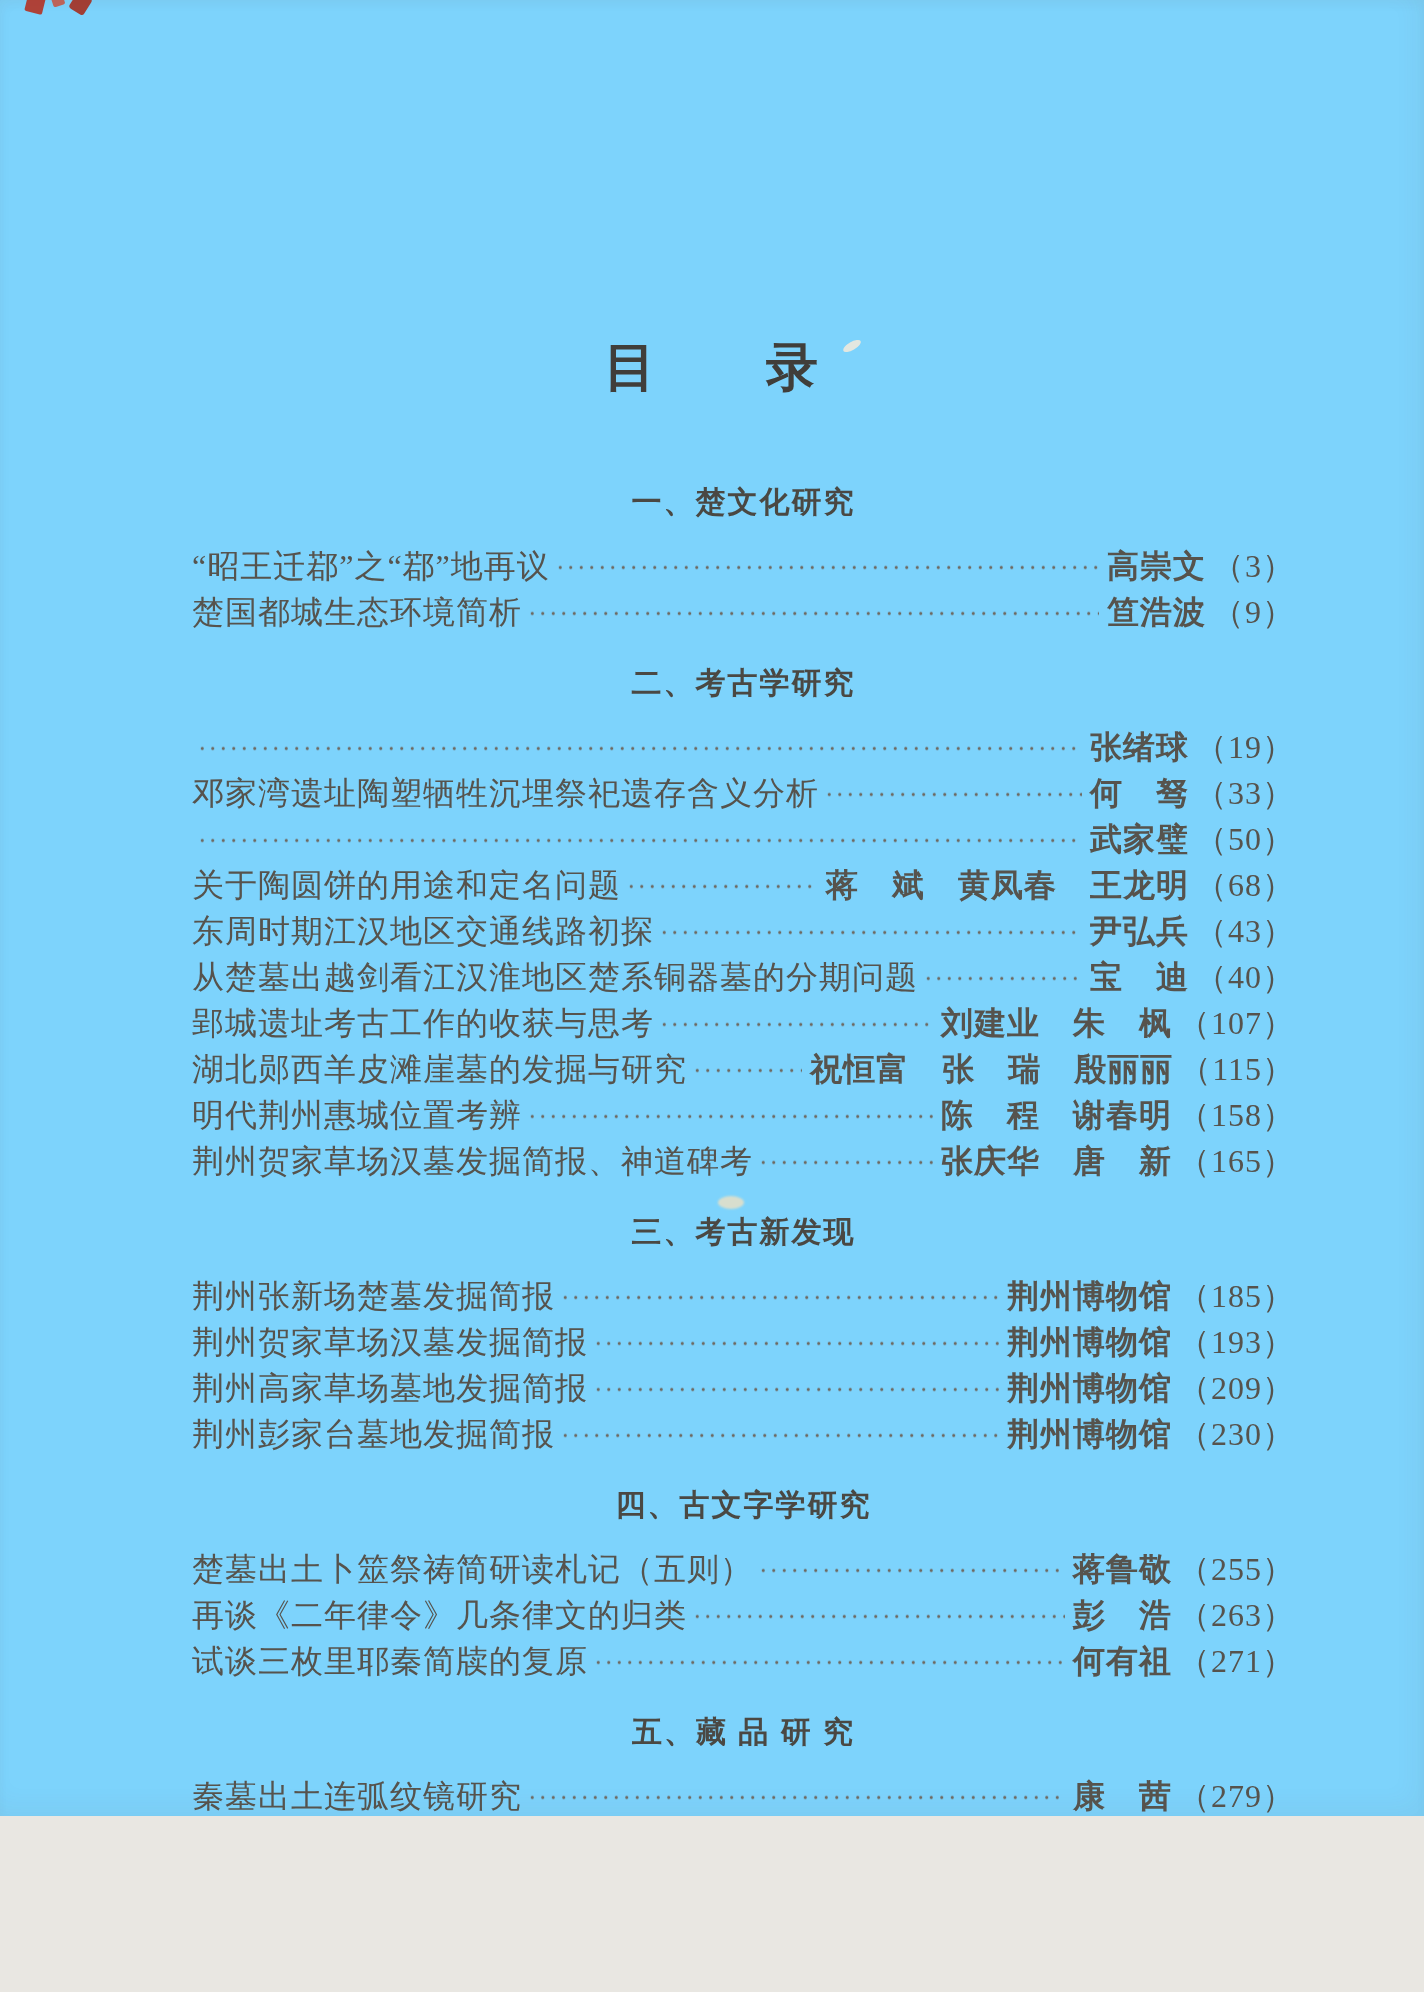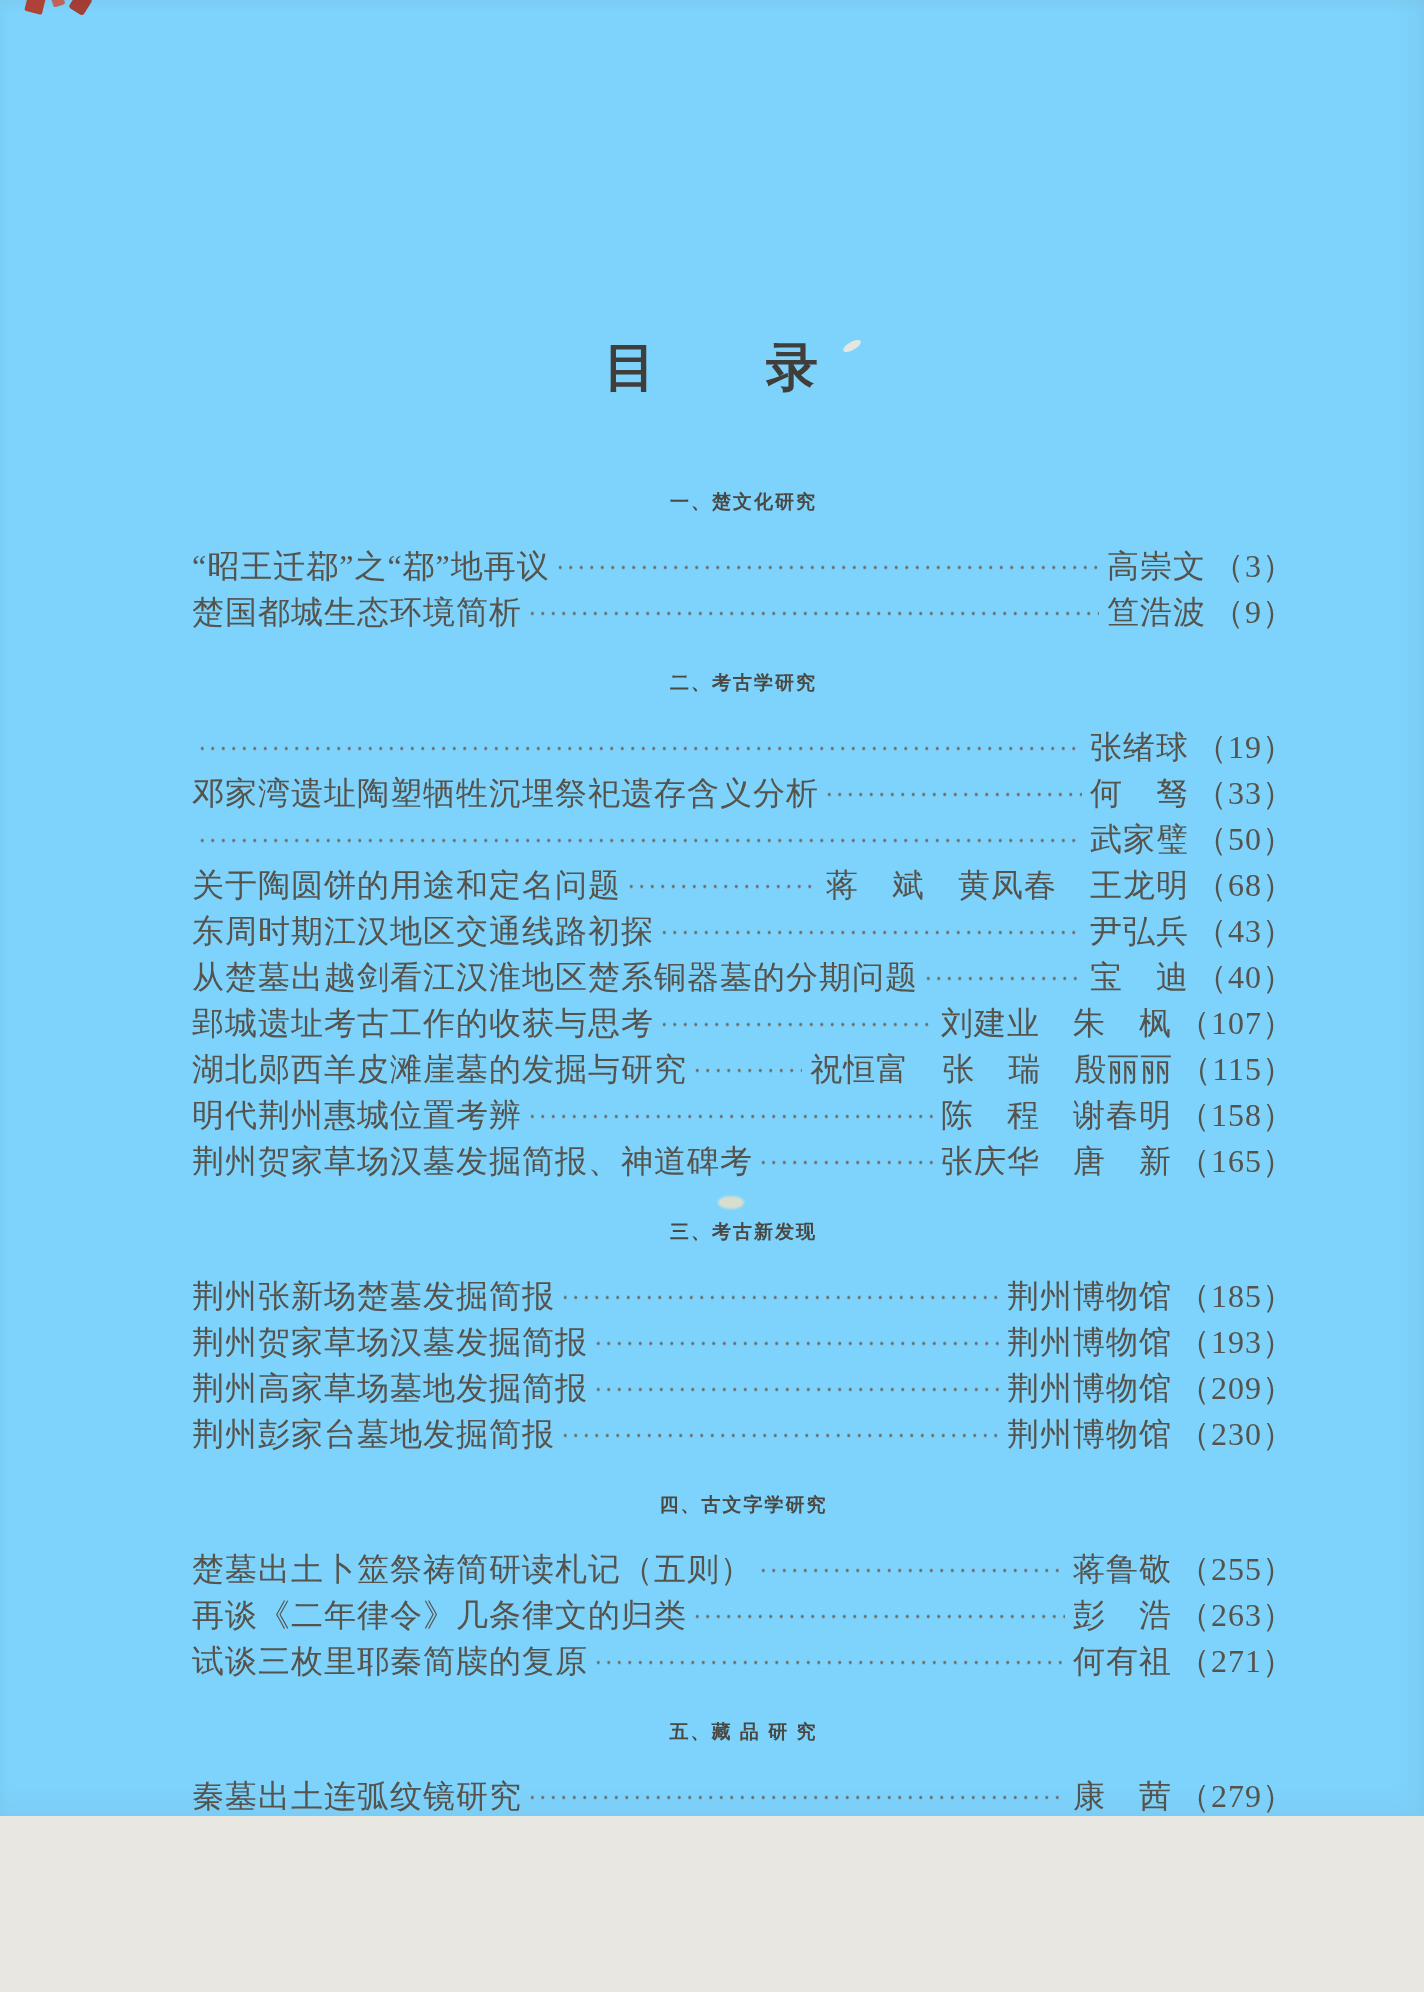--- a/index.html
+++ b/index.html
@@ -37,21 +37,21 @@
   }
   .toc-body {
     width: 1103px;
     margin: 0 0 0 192px;
   }
   .section-header {
     margin-top: 26px;
     text-align: center;
     font-family: "Liberation Sans", "DejaVu Sans", sans-serif;
     font-weight: 700;
-    font-size: 19px;
+    font-size: 30px;
     line-height: 42px;
     color: #4a4843;
     letter-spacing: 2px;
   }
   .section-header.first { margin-top: 87px; }
   .entry-list { margin-top: 21px; }
   .entry {
     display: flex;
     align-items: center;
     height: 46px;
@@ -63,21 +63,21 @@
   .leader {
     flex: 1 1 auto;
     align-self: stretch;
     min-width: 18px;
     margin: 0 8px 0 5px;
     background-image: radial-gradient(circle, #6e6a62 1.2px, transparent 1.8px);
     background-size: 10.5px 10.5px;
     background-repeat: repeat-x;
     background-position: left center;
   }
-  .entry-authors { flex: 0 0 auto; letter-spacing: 1px; }
+  .entry-authors { flex: 0 0 auto; letter-spacing: 1px; font-weight: bold; }
   .entry-page { flex: 0 0 auto; margin-left: 6px; letter-spacing: 1px; }
 </style>
 </head>
 <body>
 
 <div class="page">
   <div class="mark mark-red1"></div>
   <div class="mark mark-red2"></div>
   <div class="mark mark-red3"></div>
   <div class="mark smudge"></div>

